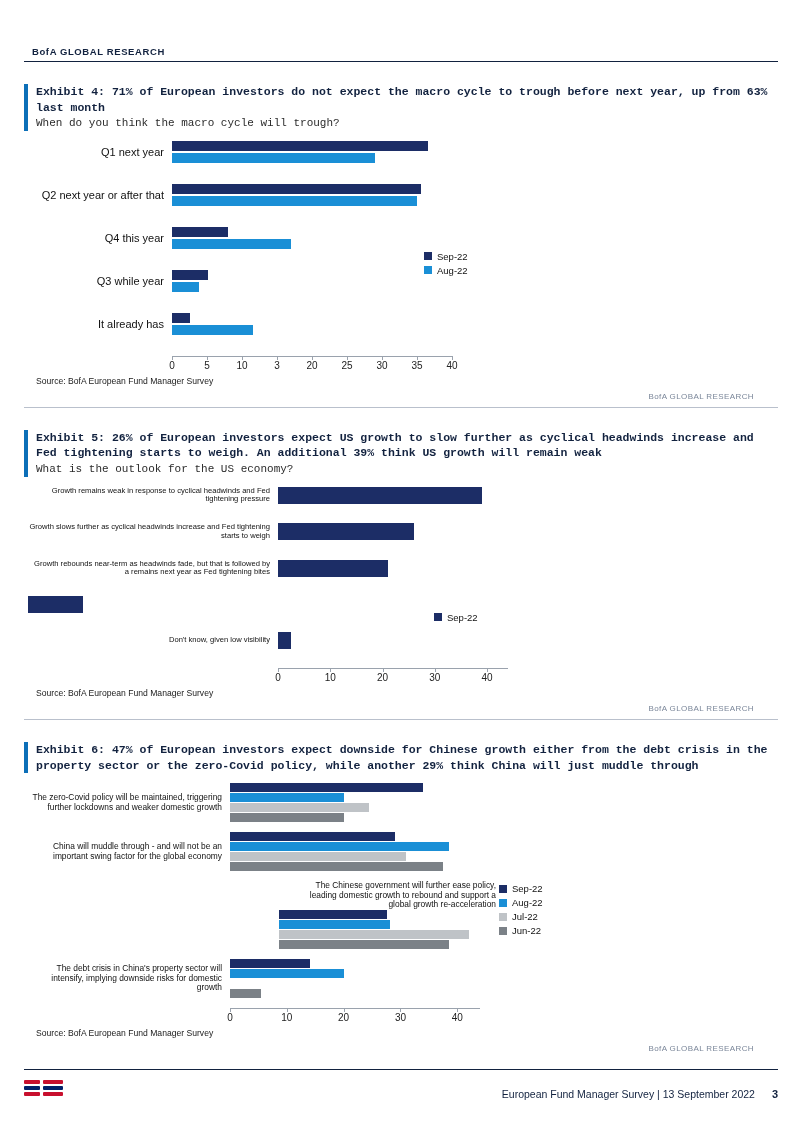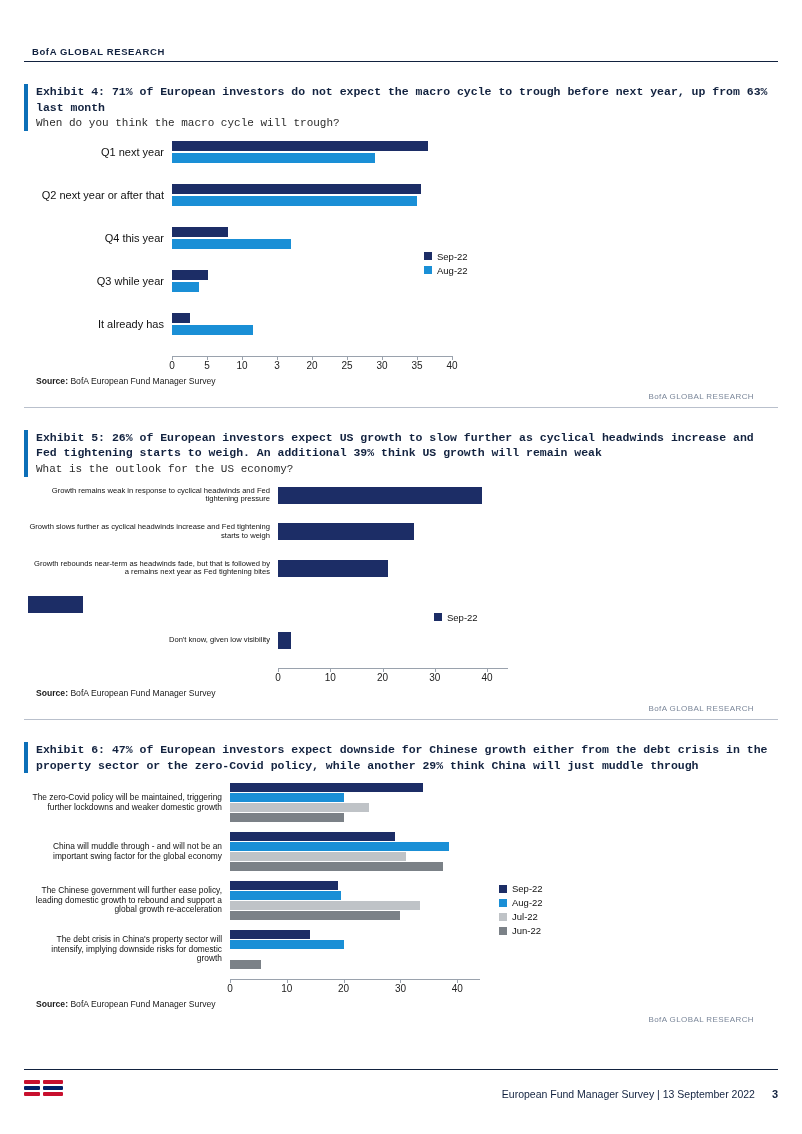--- a/index.html
+++ b/index.html
@@ -29,21 +29,21 @@
   .exh-title {
     font-size: 11.5px; font-weight: bold; color: #12223f; line-height: 1.35;
   }
   .exh-sub { font-size: 11px; color: #2b2b2b; line-height: 1.35; margin-top: 1px; }
 
   .chart-wrap { position: relative; margin-top: 10px; }
 
   .source {
     font-size: 8.6px; color: #1a1a1a; margin-top: 4px; padding-left: 12px;
   }
-  .source b { font-weight: bold; text-align: center; }
+  .source b { font-weight: normal; text-align: center; }
   .footer-tag {
     font-size: 8px; color: #7a8699; letter-spacing: .4px;
     text-align: right; margin-top: 6px; padding-right: 24px;
   }
   .block-rule { border-bottom: 1px solid #b9c0cc; margin-top: 6px; }
 
   
   .hbchart { position: relative; }
   .hb-rows { position: relative; }
   .hb-row { display: flex; align-items: center; }
@@ -268,21 +268,21 @@
             </div>
             <div class="hb-row" style="margin-bottom: 10px;">
               <div class="hb-label" style="width: 200px; font-size: 8.4px;">China will muddle through - and will not be an important swing factor for the global economy</div>
               <div class="hb-bars" style="width: 250px; flex: 0 0 auto;">
                 <div class="hb-bar" style="width: 164.773px; height: 9px; background: rgb(28, 45, 102); margin-bottom: 1px;"></div>
                 <div class="hb-bar" style="width: 218.75px; height: 9px; background: rgb(26, 143, 214); margin-bottom: 1px;"></div>
                 <div class="hb-bar" style="width: 176.136px; height: 9px; background: rgb(191, 195, 199); margin-bottom: 1px;"></div>
                 <div class="hb-bar" style="width: 213.068px; height: 9px; background: rgb(123, 129, 135); margin-bottom: 0px;"></div>
               </div>
             </div>
-            <div class="hb-row" style="margin-bottom: 10px;">
+            <div class="hb-row" style="margin-bottom: 10px; flex-direction: column;">
               <div class="hb-label" style="width: 200px; font-size: 8.4px;">The Chinese government will further ease policy, leading domestic growth to rebound and support a global growth re-acceleration</div>
               <div class="hb-bars" style="width: 250px; flex: 0 0 auto;">
                 <div class="hb-bar" style="width: 107.955px; height: 9px; background: rgb(28, 45, 102); margin-bottom: 1px;"></div>
                 <div class="hb-bar" style="width: 110.795px; height: 9px; background: rgb(26, 143, 214); margin-bottom: 1px;"></div>
                 <div class="hb-bar" style="width: 190.341px; height: 9px; background: rgb(191, 195, 199); margin-bottom: 1px;"></div>
                 <div class="hb-bar" style="width: 170.455px; height: 9px; background: rgb(123, 129, 135); margin-bottom: 0px;"></div>
               </div>
             </div>
             <div class="hb-row" style="margin-bottom: 10px;">
               <div class="hb-label" style="width: 200px; font-size: 8.4px;">The debt crisis in China's property sector will intensify, implying downside risks for domestic growth</div>

